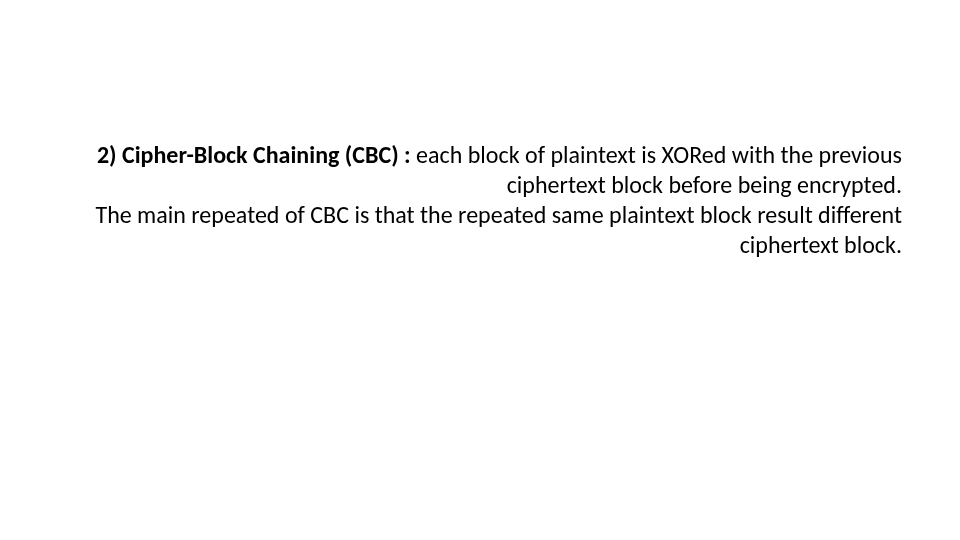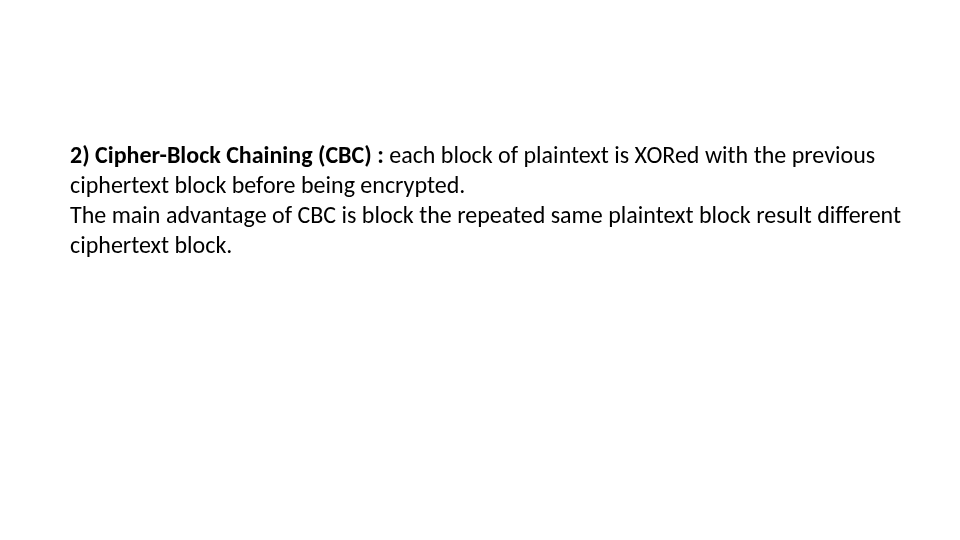--- a/index.html
+++ b/index.html
@@ -20,29 +20,30 @@
   .content {
     position: absolute;
     top: 140px;
     left: 58px;
     right: 58px;
     font-size: 24px;
     line-height: 1.25;
     font-weight: 400;
   }
   .content p {
-    margin: 0 0 0 12px;
+    margin: 0 0 0 0;
+    text-align: right;
   }
   .bold {
     font-weight: 700;
   }
 </style>
 </head>
 <body>
 
 <div class="slide">
   <div class="content">
     <p>
       <span class="bold">2) Cipher-Block Chaining (CBC) : </span><span>each block of plaintext is XORed with the previous ciphertext block before being encrypted.</span>
     </p>
-    <p>The main advantage of CBC is block the repeated same plaintext block result different ciphertext block.</p>
+    <p>The main repeated of CBC is that the repeated same plaintext block result different ciphertext block.</p>
   </div>
 </div>
 
 </body></html>

